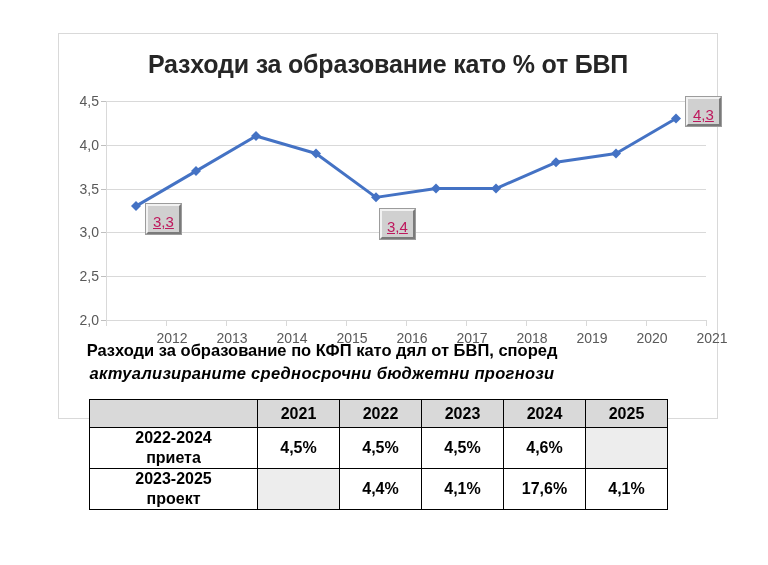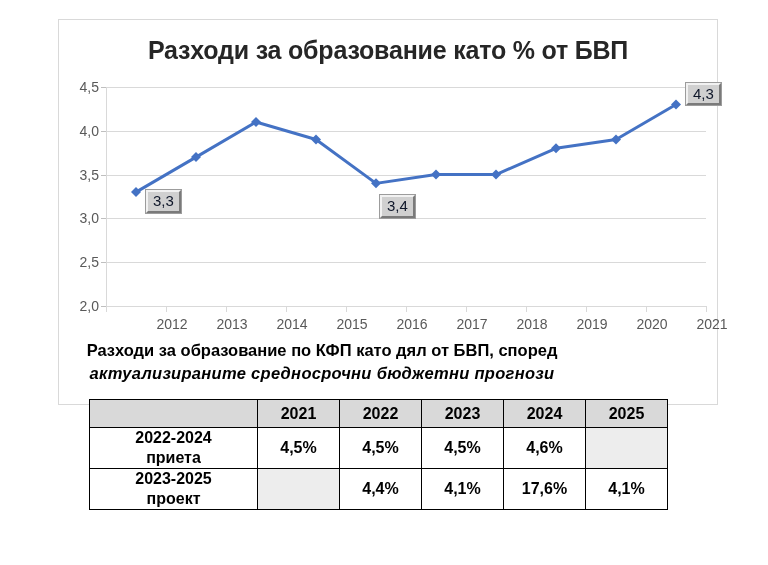--- a/index.html
+++ b/index.html
@@ -14,21 +14,21 @@
     font-family: "Liberation Sans", sans-serif;
     color: #000000;
     overflow: hidden;
     position: relative;
   }
 
   
   .chart-frame {
     position: absolute;
     left: 58px;
-    top: 19px;
+    top: 33px;
     width: 660px;
     height: 386px;
     border: 1px solid #d9d9d9;
     background: #ffffff;
     box-sizing: border-box;
   }
 
   .chart-title {
     position: absolute;
     left: 0;
@@ -111,30 +111,31 @@
     top: 0;
     width: 100%;
     height: 100%;
     overflow: visible;
   }
 
   
   .data-label {
     position: absolute;
     font-size: 15px;
-    color: #0f172a;
+    color: #be185d;
     background: #d0d0d0;
     border-top: 2px solid #f2f2f2;
     border-left: 2px solid #f2f2f2;
     border-right: 2px solid #7a7a7a;
     border-bottom: 2px solid #7a7a7a;
-    padding: 1px 5px 2px 5px;
+    padding: 8px 5px 2px 5px;
     line-height: 1.05;
     white-space: nowrap;
     box-shadow: 0 0 0 1px #9c9c9c;
+    text-decoration: underline;
   }
 
   
   .subtitle {
     position: absolute;
     left: 0;
     top: 339px;
     width: 644px;
     text-align: center;
     font-size: 16.5px;

